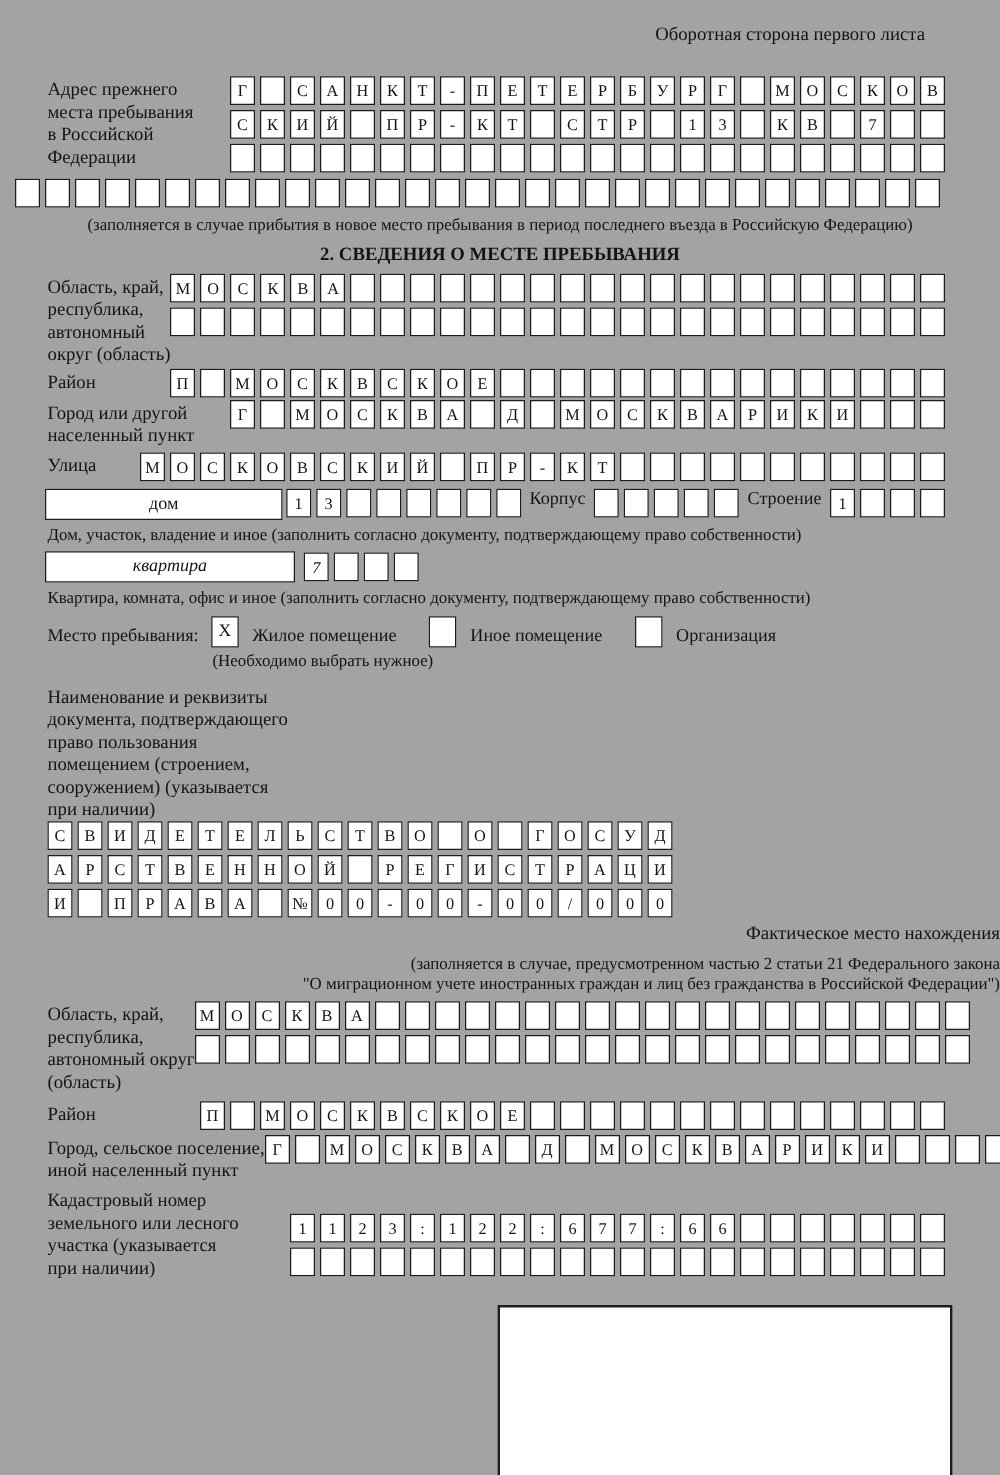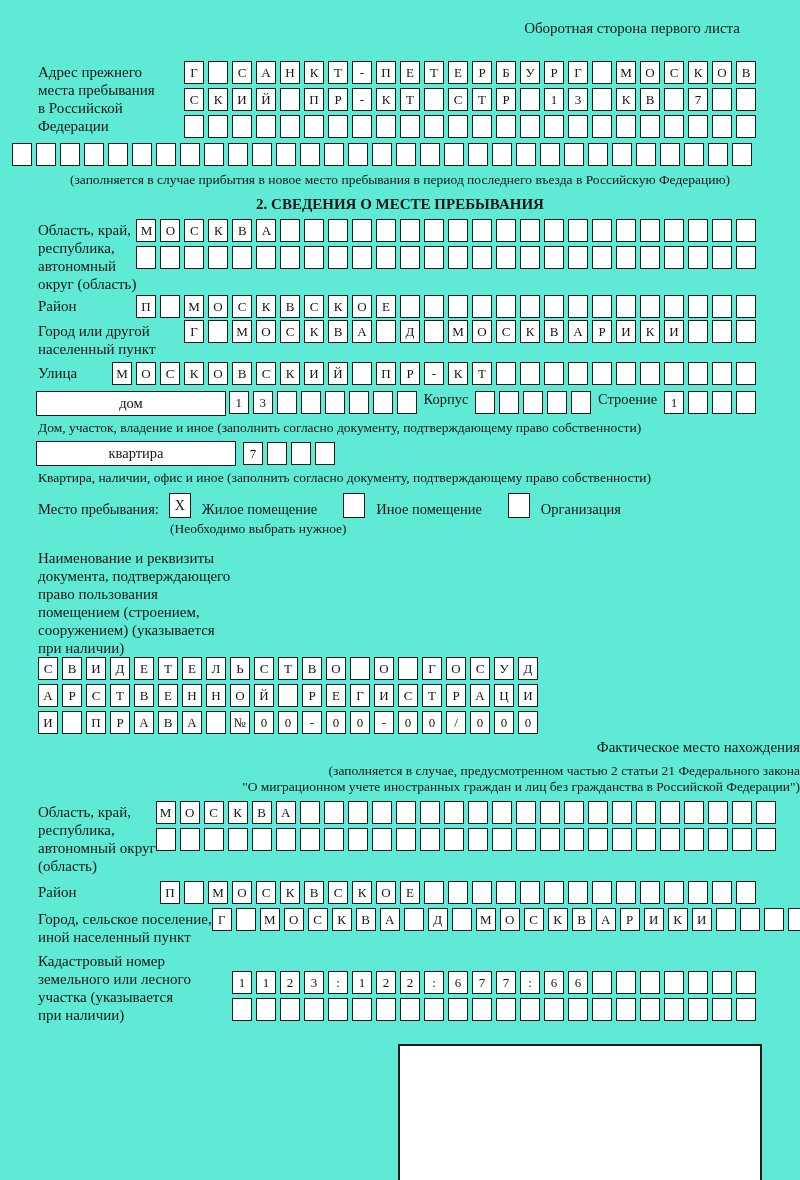--- a/index.html
+++ b/index.html
@@ -1,18 +1,18 @@
 <!DOCTYPE html>
 <html><head>
 <meta charset="utf-8">
 <style>
   html,body{margin:0;padding:0;background:#fff;}
   .page{
     position:relative;width:800px;height:1180px;box-sizing:border-box;
-    background:#5eead4;color:#141414;overflow:hidden;
+    background:#a3a3a3;color:#141414;overflow:hidden;
     font-family:"Liberation Serif","DejaVu Serif",serif;
   }
   .hdr{padding:20px 60px 0 0;text-align:right;font-size:15px;}
   .fgroup{display:flex;justify-content:space-between;align-items:flex-start;padding:0 44px 0 38px;}
   .flabel{font-size:15px;line-height:18px;padding-top:2px;white-space:nowrap;}
   .fcells{display:flex;flex-direction:column;row-gap:4px;align-items:flex-end;}
   .cellrow{display:flex;column-gap:4px;}
   .cell{
     box-sizing:border-box;flex:0 0 20px;width:20px;height:23px;border:1.6px solid #1c1c1c;
     display:inline-flex;align-items:center;justify-content:center;
@@ -21,21 +21,21 @@
   .fullrow{padding:0 44px 0 12px;margin-top:5px;}
   .note{font-size:13.5px;line-height:16px;}
   .center{text-align:center;margin-top:6px;}
   .leftnote{padding-left:38px;margin-top:4px;}
   .sec-title{font-weight:bold;font-size:15px;text-align:center;margin:8px 0 6px 0;}
   .houserow{display:flex;justify-content:space-between;padding:0 44px 0 36px;margin-top:6px;}
   .wbox{box-sizing:border-box;border:1.6px solid #1c1c1c;height:25px;line-height:22px;text-align:center;font-size:14.5px;background:#fff;}
   .dombox{width:190px;}
   .kvbox{width:200px;}
   .inlabel{font-size:14.5px;white-space:nowrap;padding:0 4px;}
-  .aptrow{display:flex;align-items:center;padding-left:36px;column-gap:7px;margin-top:5px;}
+  .aptrow{display:flex;align-items:center;padding-left:36px;column-gap:7px;margin-top:5px;font-style:italic;}
   .stayrow{display:flex;align-items:flex-end;padding-left:38px;margin-top:7px;font-size:14.5px;}
   .staylab{margin-right:10px;}
   .optlab{margin:0 26px 0 11px;white-space:nowrap;}
   .chk{flex:0 0 22px;width:22px;height:25px;font-size:14px;}
   .staynote{margin:3px 0 0 170px;}
   .docgroup{margin-top:10px;flex-direction:column;}
   .sec-title2{font-weight:normal;font-size:15px;text-align:right;margin-top:5px;}
   .notes2{text-align:right;margin-top:7px;}
   .mt6{margin-top:6px;} .mt4{margin-top:4px;} .mt2{margin-top:2px;}
   .cad-cells{margin-top:21px;}
@@ -377,21 +377,21 @@
 
   <div class="aptrow">
     <div class="wbox kvbox">квартира</div>
     <div class="cellrow">
         <span class="cell">7</span>
         <span class="cell"></span>
         <span class="cell"></span>
         <span class="cell"></span>
       </div>
   </div>
-  <div class="note leftnote">Квартира, наличии, офис и иное (заполнить согласно документу, подтверждающему право собственности)</div>
+  <div class="note leftnote">Квартира, комната, офис и иное (заполнить согласно документу, подтверждающему право собственности)</div>
 
   <div class="stayrow">
     <span class="staylab">Место пребывания:</span>
     <span class="cell chk">X</span>
     <span class="optlab">Жилое помещение</span>
     <span class="cell chk"></span>
     <span class="optlab">Иное помещение</span>
     <span class="cell chk"></span>
     <span class="optlab">Организация</span>
   </div>

